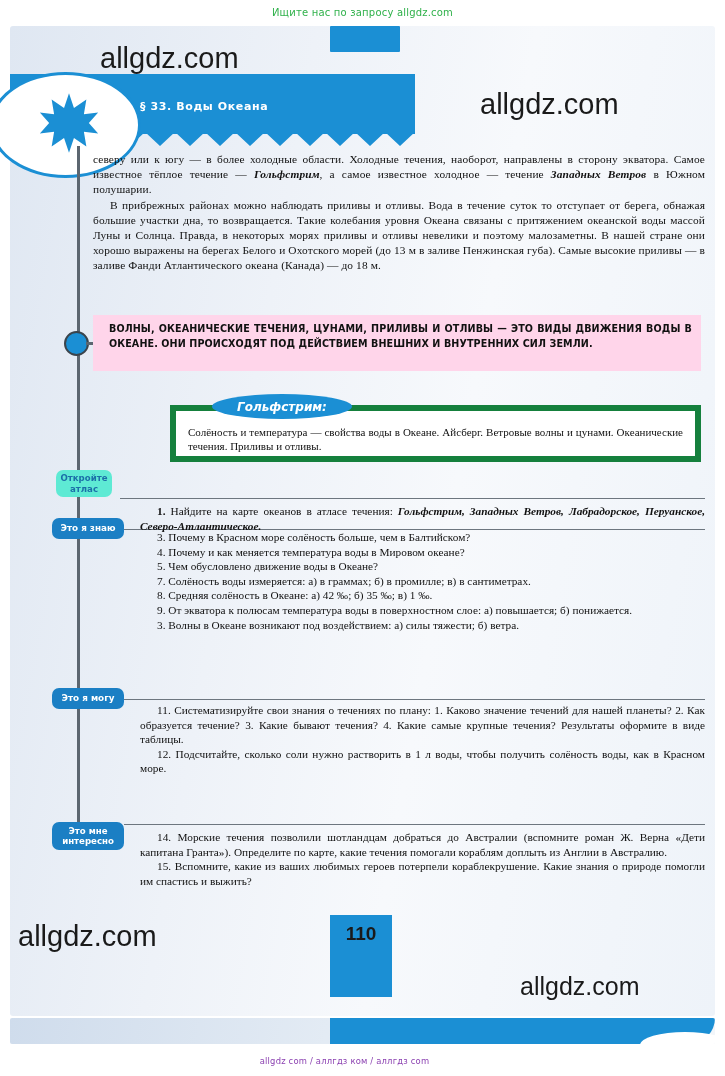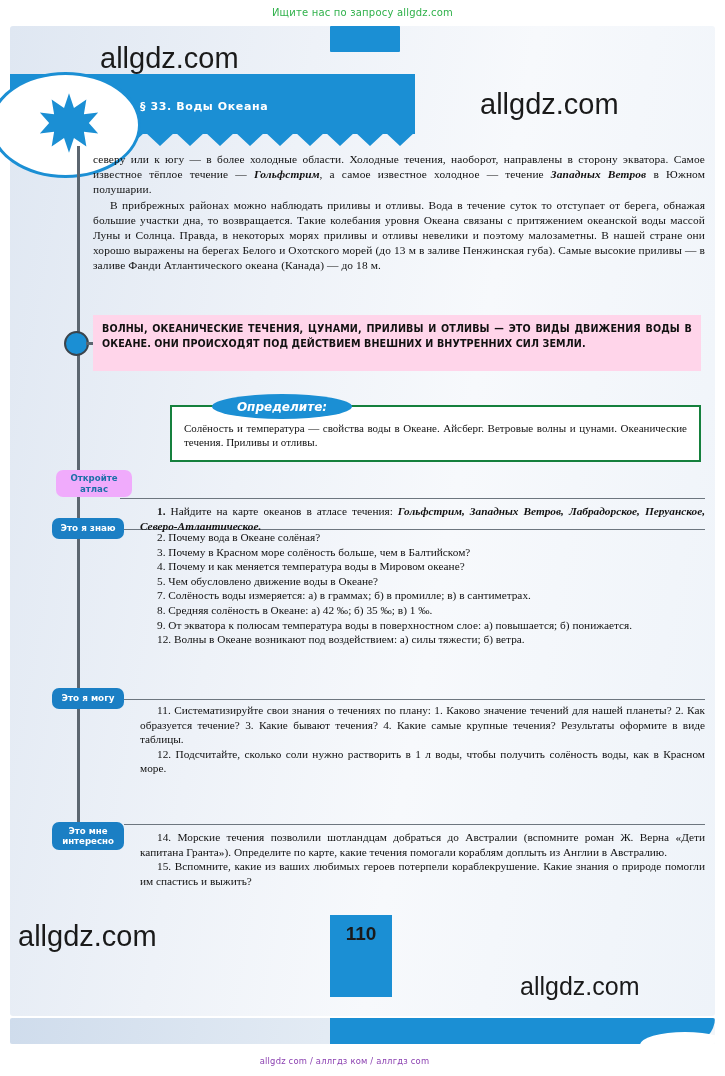--- a/index.html
+++ b/index.html
@@ -81,21 +81,21 @@
     color:#111;text-align:justify;
     letter-spacing:.1px;
   }
   p.indent{text-indent:17px;}
   .it{font-style:italic;font-weight:bold;}
 
   
   .pink-box{
     position:absolute;left:93px;top:315px;width:608px;height:56px;
     background:#ffd5ea;
-    padding:7px 9px 0 9px;
+    padding:7px 9px 0 16px;
     box-sizing:border-box;
   }
   .pink-box p{
     margin:0;
     font-family:"DejaVu Sans", sans-serif;
     font-size:9.6px;line-height:14.6px;font-weight:bold;
     color:#111;text-align:justify;letter-spacing:.1px;
   }
 
   
@@ -109,21 +109,21 @@
     box-sizing:border-box;
   }
   .rail-stub{
     position:absolute;left:86px;top:342px;width:22px;height:3px;
     background:#5c6670;
   }
 
   
   .remember-box{
     position:absolute;left:170px;top:405px;width:531px;height:57px;
-    border:2px solid #15803d;background:#ffffff;box-sizing:border-box;
+    border:6px solid #15803d;background:#ffffff;box-sizing:border-box;
     padding:14px 12px 4px 12px;
   }
   .remember-box p{
     margin:0;font-size:11px;line-height:14.4px;color:#111;text-align:justify;
   }
   .remember-pill{
     position:absolute;left:212px;top:394px;width:140px;height:25px;
     background:#1b8fd4;border-radius:50%;
     display:flex;align-items:center;justify-content:center;
   }
@@ -134,22 +134,22 @@
 
   
   .rubric{
     position:absolute;
     border-radius:7px;
     display:flex;flex-direction:column;align-items:center;justify-content:center;
     font-family:"DejaVu Sans", sans-serif;
     font-weight:bold;line-height:10.5px;text-align:center;
   }
   .rub-atlas{
-    left:56px;top:470px;width:76px;height:27px;
-    background:#f0abfc;color:#1b6fa8;font-size:8.6px;
+    left:56px;top:470px;width:56px;height:27px;
+    background:#5eead4;color:#1b6fa8;font-size:8.6px;
   }
   .rub-know{
     left:52px;top:518px;width:72px;height:21px;
     background:#1b7fc4;color:#ffffff;font-size:8.8px;
   }
   .rub-can{
     left:52px;top:688px;width:72px;height:21px;
     background:#1b7fc4;color:#ffffff;font-size:8.8px;
   }
   .rub-interest{
@@ -251,21 +251,21 @@
 </div>
 
 <div class="pink-box">
   <p>ВОЛНЫ, ОКЕАНИЧЕСКИЕ ТЕЧЕНИЯ, ЦУНАМИ, ПРИЛИВЫ И ОТЛИВЫ — ЭТО ВИДЫ ДВИЖЕНИЯ ВОДЫ В ОКЕАНЕ. ОНИ ПРОИСХОДЯТ ПОД ДЕЙСТВИЕМ ВНЕШНИХ И ВНУТРЕННИХ СИЛ ЗЕМЛИ.</p>
 </div>
 
 <div class="remember-box">
   <p>Солёность и температура — свойства воды в Океане. Айсберг. Ветровые волны и цунами. Океанические течения. Приливы и отливы.</p>
 </div>
 <div class="remember-pill">
-  <span>Определите:</span>
+  <span>Гольфстрим:</span>
 </div>
 
 <div class="rubric rub-atlas">
   <div>Откройте</div>
   <div>атлас</div>
 </div>
 <div class="rub-line" style="left:120px;top:498px;width:585px;"></div>
 
 <div class="rubric rub-know">
   <div>Это я знаю</div>
@@ -281,28 +281,27 @@
   <div>Это мне</div>
   <div>интересно</div>
 </div>
 <div class="rub-line" style="left:124px;top:824px;width:581px;"></div>
 
 <div class="ex ex-1">
   <p><span class="num">1.</span><span> Найдите на карте океанов в атласе течения: </span><span class="it">Гольфстрим, Западных Ветров, Лабрадорское, Перуанское, Северо-Атлантическое.</span></p>
 </div>
 
 <div class="ex ex-2-10">
-  <p>2. Почему вода в Океане солёная?</p>
   <p>3. Почему в Красном море солёность больше, чем в Балтийском?</p>
   <p>4. Почему и как меняется температура воды в Мировом океане?</p>
   <p>5. Чем обусловлено движение воды в Океане?</p>
   <p>7. Солёность воды измеряется: а) в граммах; б) в промилле; в) в сантиметрах.</p>
   <p>8. Средняя солёность в Океане: а) 42 ‰; б) 35 ‰; в) 1 ‰.</p>
   <p>9. От экватора к полюсам температура воды в поверхностном слое: а) повышается; б) понижается.</p>
-  <p>12. Волны в Океане возникают под воздействием: а) силы тяжести; б) ветра.</p>
+  <p>3. Волны в Океане возникают под воздействием: а) силы тяжести; б) ветра.</p>
 </div>
 
 <div class="ex ex-11-13">
   <p>11. Систематизируйте свои знания о течениях по плану: 1. Каково значение течений для нашей планеты? 2. Как образуется течение? 3. Какие бывают течения? 4. Какие самые крупные течения? Результаты оформите в виде таблицы.</p>
   <p>12. Подсчитайте, сколько соли нужно растворить в 1 л воды, чтобы получить солёность воды, как в Красном море.</p>
 </div>
 
 <div class="ex ex-14-15">
   <p>14. Морские течения позволили шотландцам добраться до Австралии (вспомните роман Ж. Верна «Дети капитана Гранта»). Определите по карте, какие течения помогали кораблям доплыть из Англии в Австралию.</p>
   <p>15. Вспомните, какие из ваших любимых героев потерпели кораблекрушение. Какие знания о природе помогли им спастись и выжить?</p>

